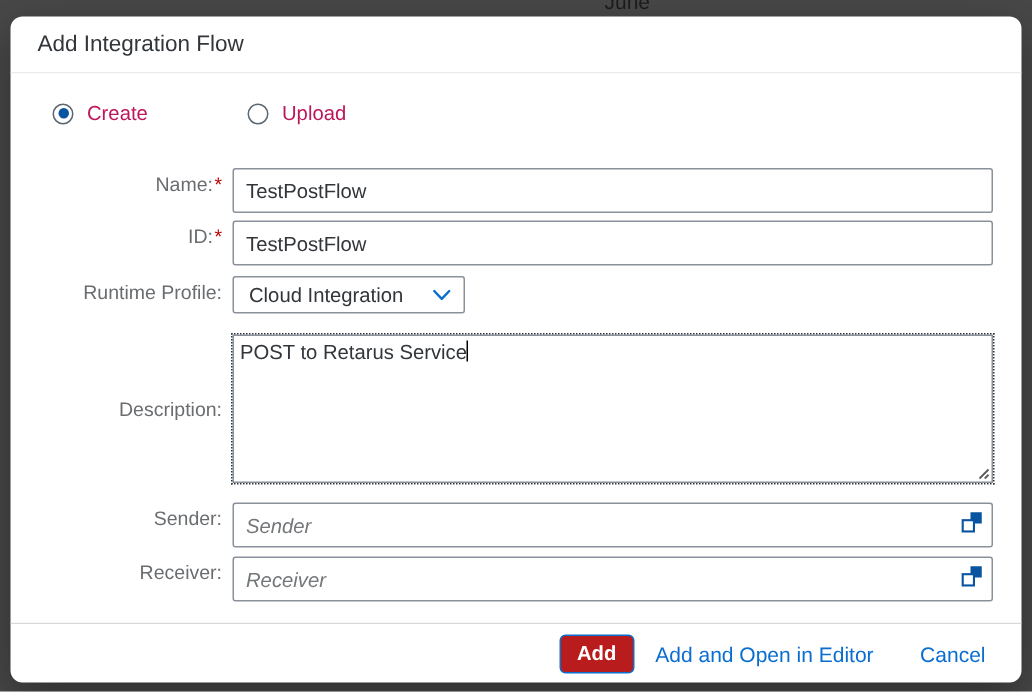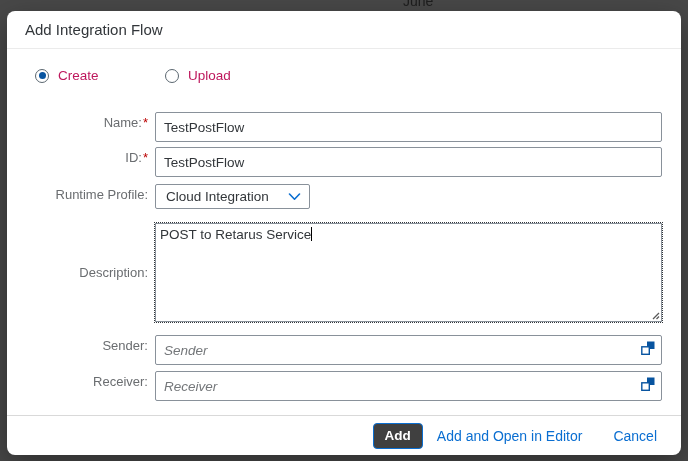--- a/index.html
+++ b/index.html
@@ -91,21 +91,21 @@
   }
   .resize-handle { position:absolute; right:1px; bottom:1px; line-height:0; }
 
   .dialog-footer {
     position:absolute; left:0; right:0; bottom:0; height:40px;
     border-top:1px solid #d9d9d9; border-radius:0 0 8px 8px;
     display:flex; align-items:center; justify-content:flex-end;
     padding-right:22px;
   }
   .btn-primary {
-    height:26px; padding:0 11px; background:#404040; border:1px solid #0a6ed1;
+    height:26px; padding:0 11px; background:#b91c1c; border:1px solid #0a6ed1;
     border-radius:4px; color:#ffffff; font-weight:700; font-size:13.5px;
     font-family:inherit; cursor:pointer;
   }
   .btn-link {
     height:26px; padding:0 11px; background:transparent; border:none;
     color:#0a6ed1; font-size:14px; font-family:inherit; cursor:pointer;
     white-space:nowrap;
   }
   .btn-link.cancel { margin-left:9px; padding-right:2px; }
   .btn-primary { margin-right:3px; }

